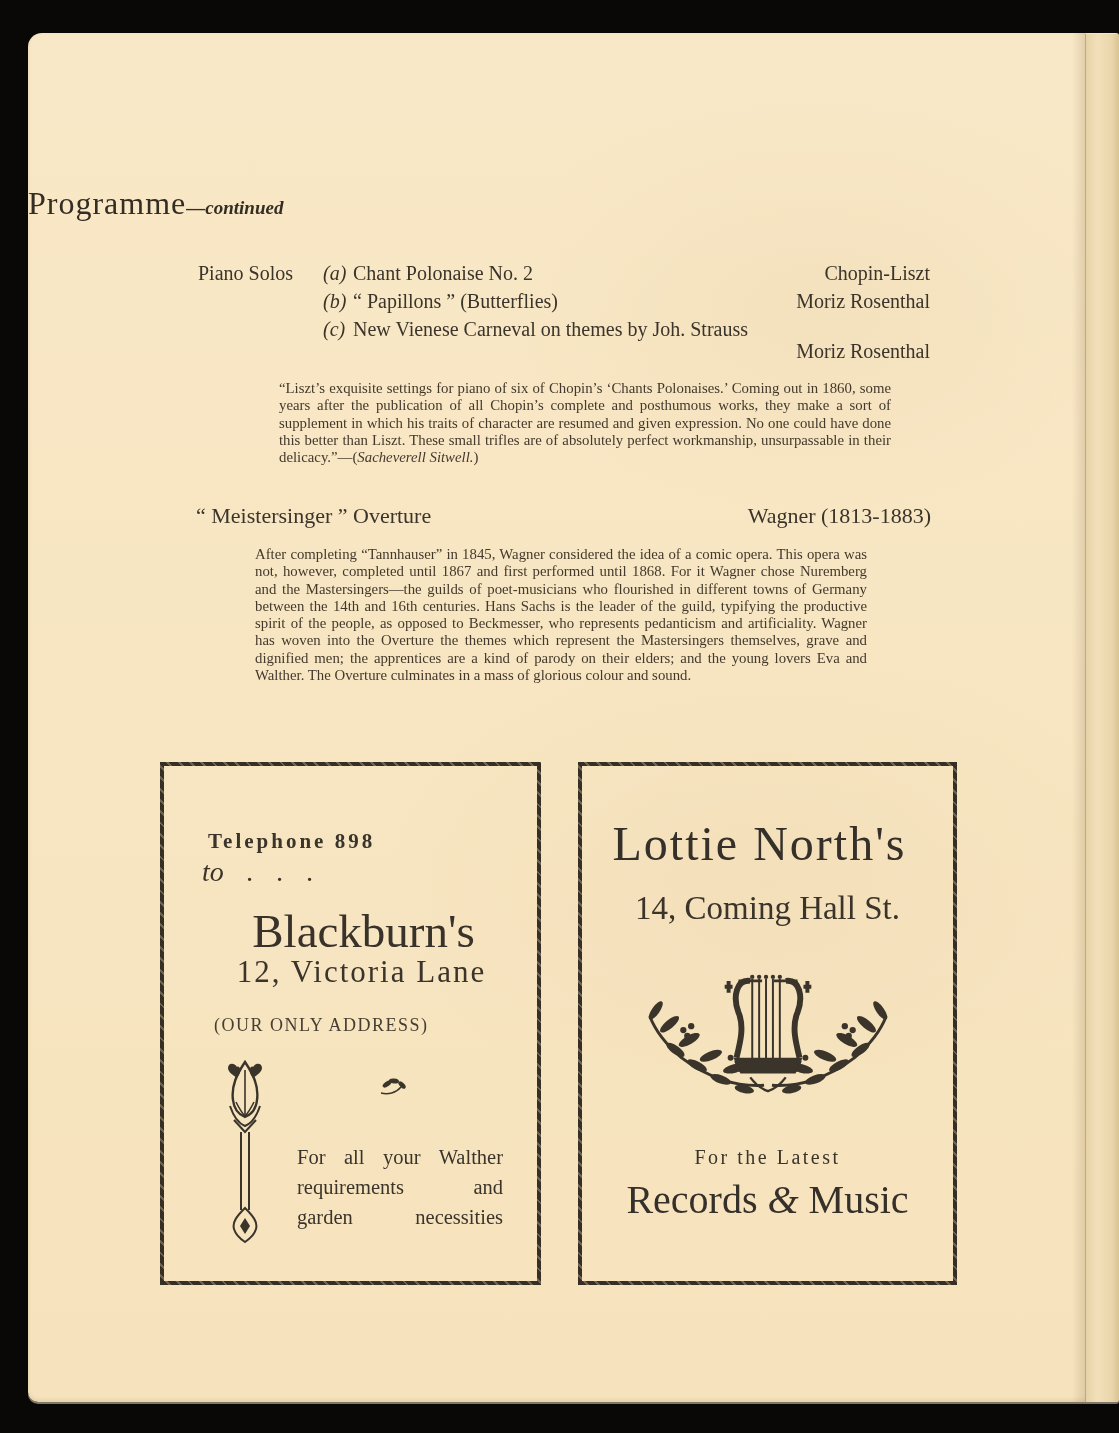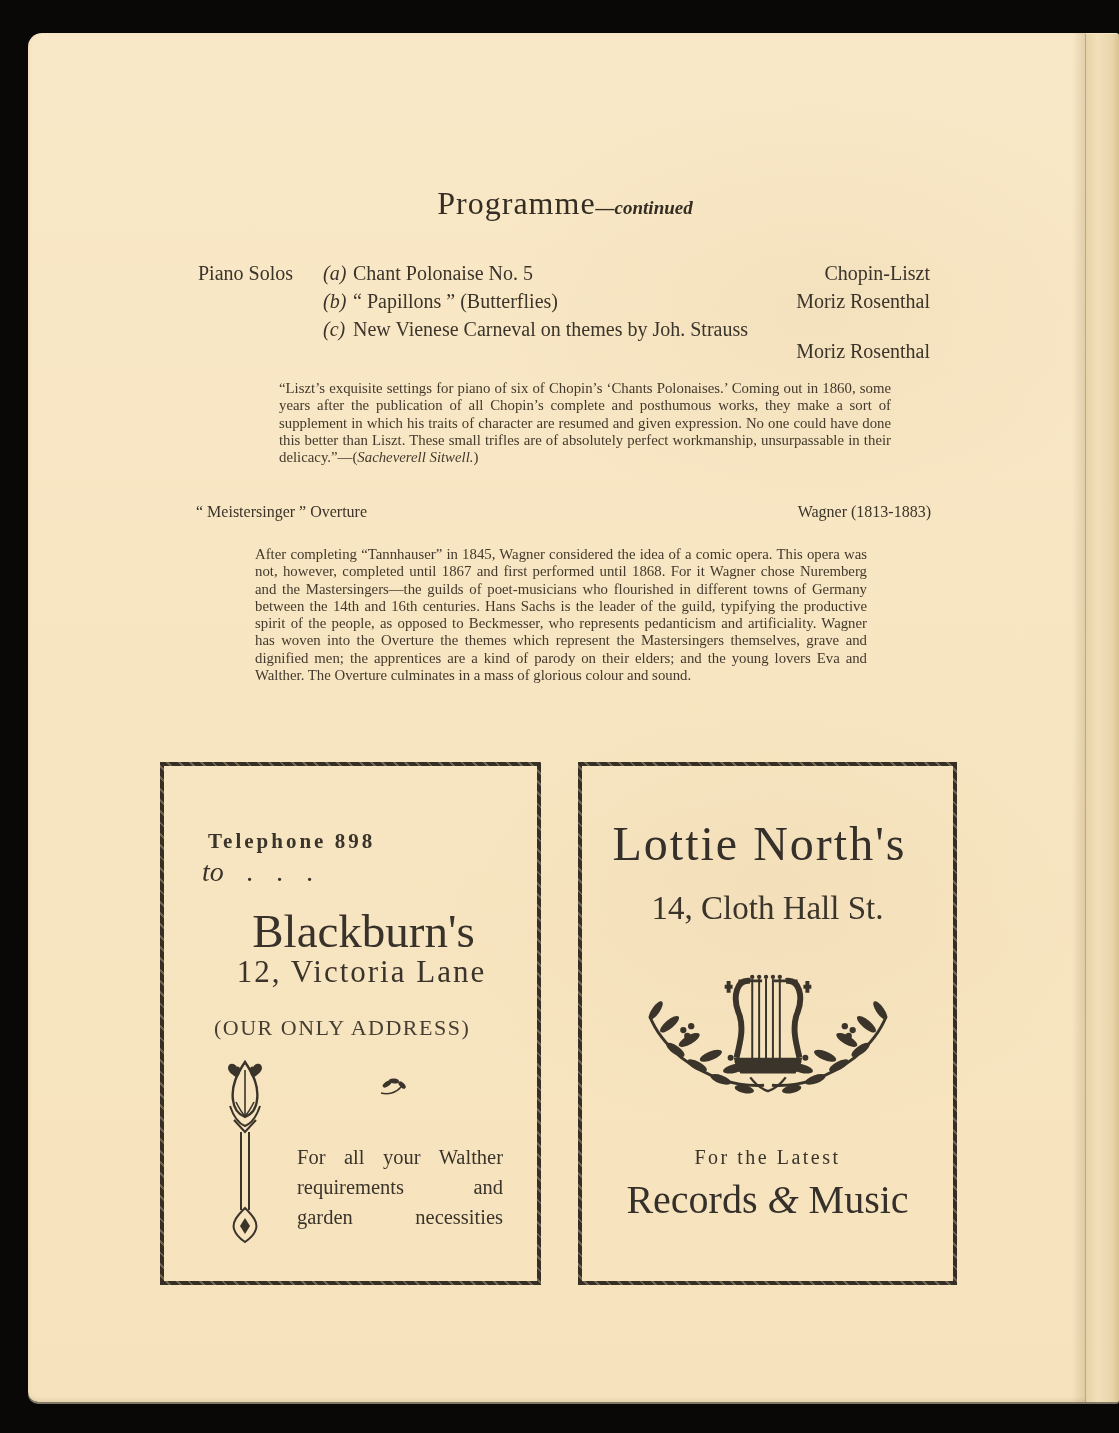--- a/index.html
+++ b/index.html
@@ -24,56 +24,56 @@
     background:linear-gradient(90deg, rgba(0,0,0,0), rgba(120,95,55,0.20));
   }
   .edge-strip{
     position:absolute;top:1px;right:0;bottom:0;width:33px;
     background:linear-gradient(90deg,#e6d2a6,#f2e0ba 35%,#e9d5aa 80%,#d9c392);
     border-left:1px solid #c0a97d;
     border-radius:0 3px 2px 0;
   }
   .content{position:absolute;left:0;top:0;width:1058px;height:100%;}
 
-  .page-title{position:absolute;top:152px;left:0;width:100%;text-align:center;white-space:nowrap;padding-left:8px;}
+  .page-title{position:absolute;top:152px;left:0;width:100%;text-align:left;white-space:nowrap;}
   .page-title .main{font-size:32px;letter-spacing:1px;color:#332d23;}
   .page-title .cont{font-size:19px;font-style:italic;font-weight:bold;color:#332d23;}
 
   .prog-row{position:absolute;left:170px;right:156px;height:26px;font-size:20px;color:#3a342a;white-space:nowrap;}
   .prog-row .side{position:absolute;left:0;top:0;}
   .prog-row .mark{position:absolute;left:125px;top:0;font-style:italic;}
   .prog-row .work{position:absolute;left:155px;top:0;}
   .prog-row .composer{position:absolute;right:0;top:0;}
   .prog-row.only-composer{text-align:right;}
 
   .note{
     position:absolute;left:227px;width:612px;
     font-size:14.8px;line-height:17.3px;color:#42392c;
     text-align:justify;
   }
   .note .attrib{font-style:italic;}
 
   .overture-row{
     position:absolute;top:470px;left:168px;right:155px;
-    font-size:16px;color:#3a342a;display:flex;justify-content:space-between;white-space:nowrap;text-align:right;
+    font-size:22px;color:#3a342a;display:flex;justify-content:space-between;white-space:nowrap;text-align:right;
   }
 
   .ad{
     position:absolute;top:729px;height:523px;box-sizing:border-box;
     border:4px solid #372f25;
     border-image:repeating-linear-gradient(45deg,#352f26 0 6px,#6e6450 6px 8px) 4;
   }
   .ad-left{left:132px;width:381px;}
   .ad-right{left:550px;width:379px;}
 
   .tel{position:absolute;left:44px;top:44px;font-size:21px;font-weight:bold;letter-spacing:3px;color:#3a342a;margin-top:19px;}
   .to-line{position:absolute;left:38px;top:90px;font-size:28px;font-style:italic;color:#3a342a;word-spacing:16px;}
   .bb-name{position:absolute;left:0;right:0;top:138px;text-align:center;text-indent:26px;font-size:47px;color:#38322a;white-space:nowrap;}
   .bb-addr{position:absolute;left:0;right:0;top:188px;text-align:center;text-indent:22px;font-size:31px;letter-spacing:2px;color:#3a342a;white-space:nowrap;}
-  .bb-only{position:absolute;left:50px;top:249px;font-size:22px;letter-spacing:1.5px;color:#45it3e32;color:#453e32;white-space:nowrap;}
+  .bb-only{position:absolute;left:50px;top:249px;font-size:18px;letter-spacing:1.5px;color:#45it3e32;color:#453e32;white-space:nowrap;}
   .tulip{position:absolute;left:58px;top:292px;width:46px;height:190px;}
   .fleuron{position:absolute;left:214px;top:310px;width:30px;height:22px;}
   .floral{position:absolute;left:133px;top:376px;width:206px;font-size:20.5px;line-height:30px;color:#3a342a;}
   .floral div{text-align:justify;text-align-last:justify;}
 
   .ln-name{position:absolute;left:0;right:16px;top:50px;text-align:center;font-size:48px;letter-spacing:2px;color:#36302a;white-space:nowrap;}
   .ln-addr{position:absolute;left:0;right:0;top:124px;text-align:center;font-size:33px;color:#3a342a;white-space:nowrap;}
   .lyre{position:absolute;left:50%;transform:translateX(-50%);top:200px;width:256px;height:142px;}
   .latest{position:absolute;left:0;right:0;top:380px;text-align:center;font-size:20px;letter-spacing:2.5px;color:#3a342a;white-space:nowrap;}
   .records{position:absolute;left:0;right:0;top:410px;text-align:center;font-size:40px;color:#36302a;white-space:nowrap;}
@@ -91,21 +91,21 @@
 
   <div class="content">
 
     <div class="page-title">
       <span class="main">Programme</span><span class="cont">—continued</span>
     </div>
 
     <div class="prog-row" style="top:229px;">
       <span class="side">Piano Solos</span>
       <span class="mark">(a)</span>
-      <span class="work">Chant Polonaise No. 5</span>
+      <span class="work">Chant Polonaise No. 2</span>
       <span class="composer">Chopin-Liszt</span>
     </div>
     <div class="prog-row" style="top:257px;">
       <span class="mark">(b)</span>
       <span class="work">“ Papillons ”  (Butterflies)</span>
       <span class="composer">Moriz Rosenthal</span>
     </div>
     <div class="prog-row" style="top:285px;">
       <span class="mark">(c)</span>
       <span class="work">New Vienese Carneval on themes by Joh. Strauss</span>
@@ -154,21 +154,21 @@
 
       <div class="floral">
         <div>For all your Walther</div>
         <div>requirements and</div>
         <div>garden necessities</div>
       </div>
     </div>
 
     <div class="ad ad-right">
       <div class="ln-name">Lottie North's</div>
-      <div class="ln-addr">14, Cloth Hall St.</div>
+      <div class="ln-addr">14, Coming Hall St.</div>
 
       <svg class="lyre" viewBox="0 0 260 142">
         <g>
           <path class="ink-stroke" stroke-width="3" d="M126,120 C98,122 68,112 42,92 C28,80 16,66 10,50"></path>
           <ellipse class="ink" cx="16" cy="44" rx="11" ry="4" transform="rotate(-55 16 44)"></ellipse>
           <ellipse class="ink" cx="30" cy="58" rx="12" ry="4.4" transform="rotate(-40 30 58)"></ellipse>
           <ellipse class="ink" cx="50" cy="74" rx="12" ry="4.4" transform="rotate(-30 50 74)"></ellipse>
           <ellipse class="ink" cx="72" cy="90" rx="12" ry="4.4" transform="rotate(-22 72 90)"></ellipse>
           <ellipse class="ink" cx="96" cy="103" rx="12" ry="4.4" transform="rotate(-14 96 103)"></ellipse>
           <ellipse class="ink" cx="36" cy="84" rx="11" ry="4.2" transform="rotate(35 36 84)"></ellipse>

